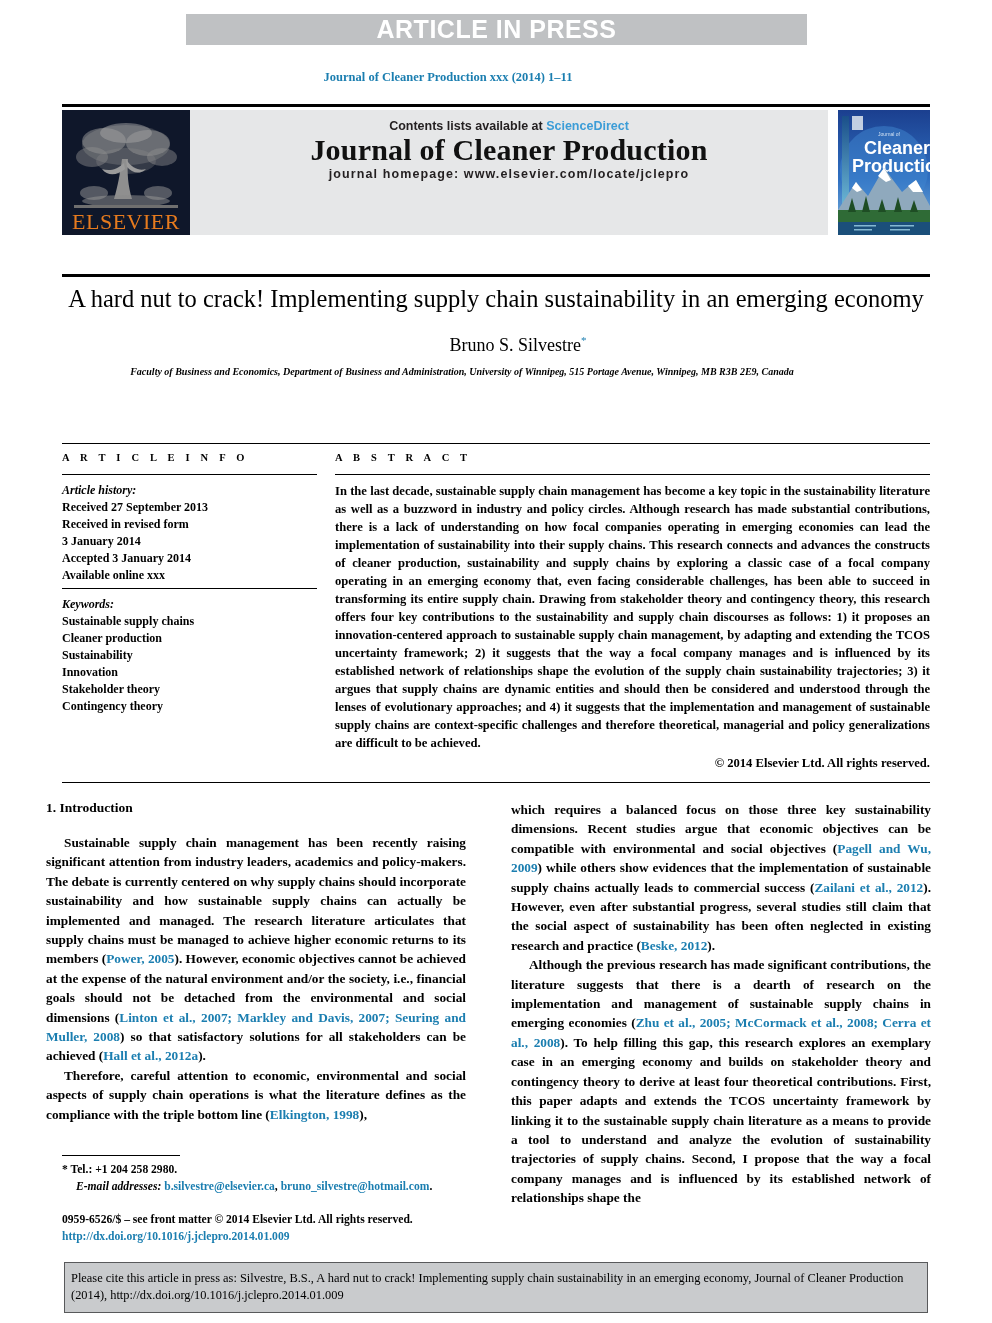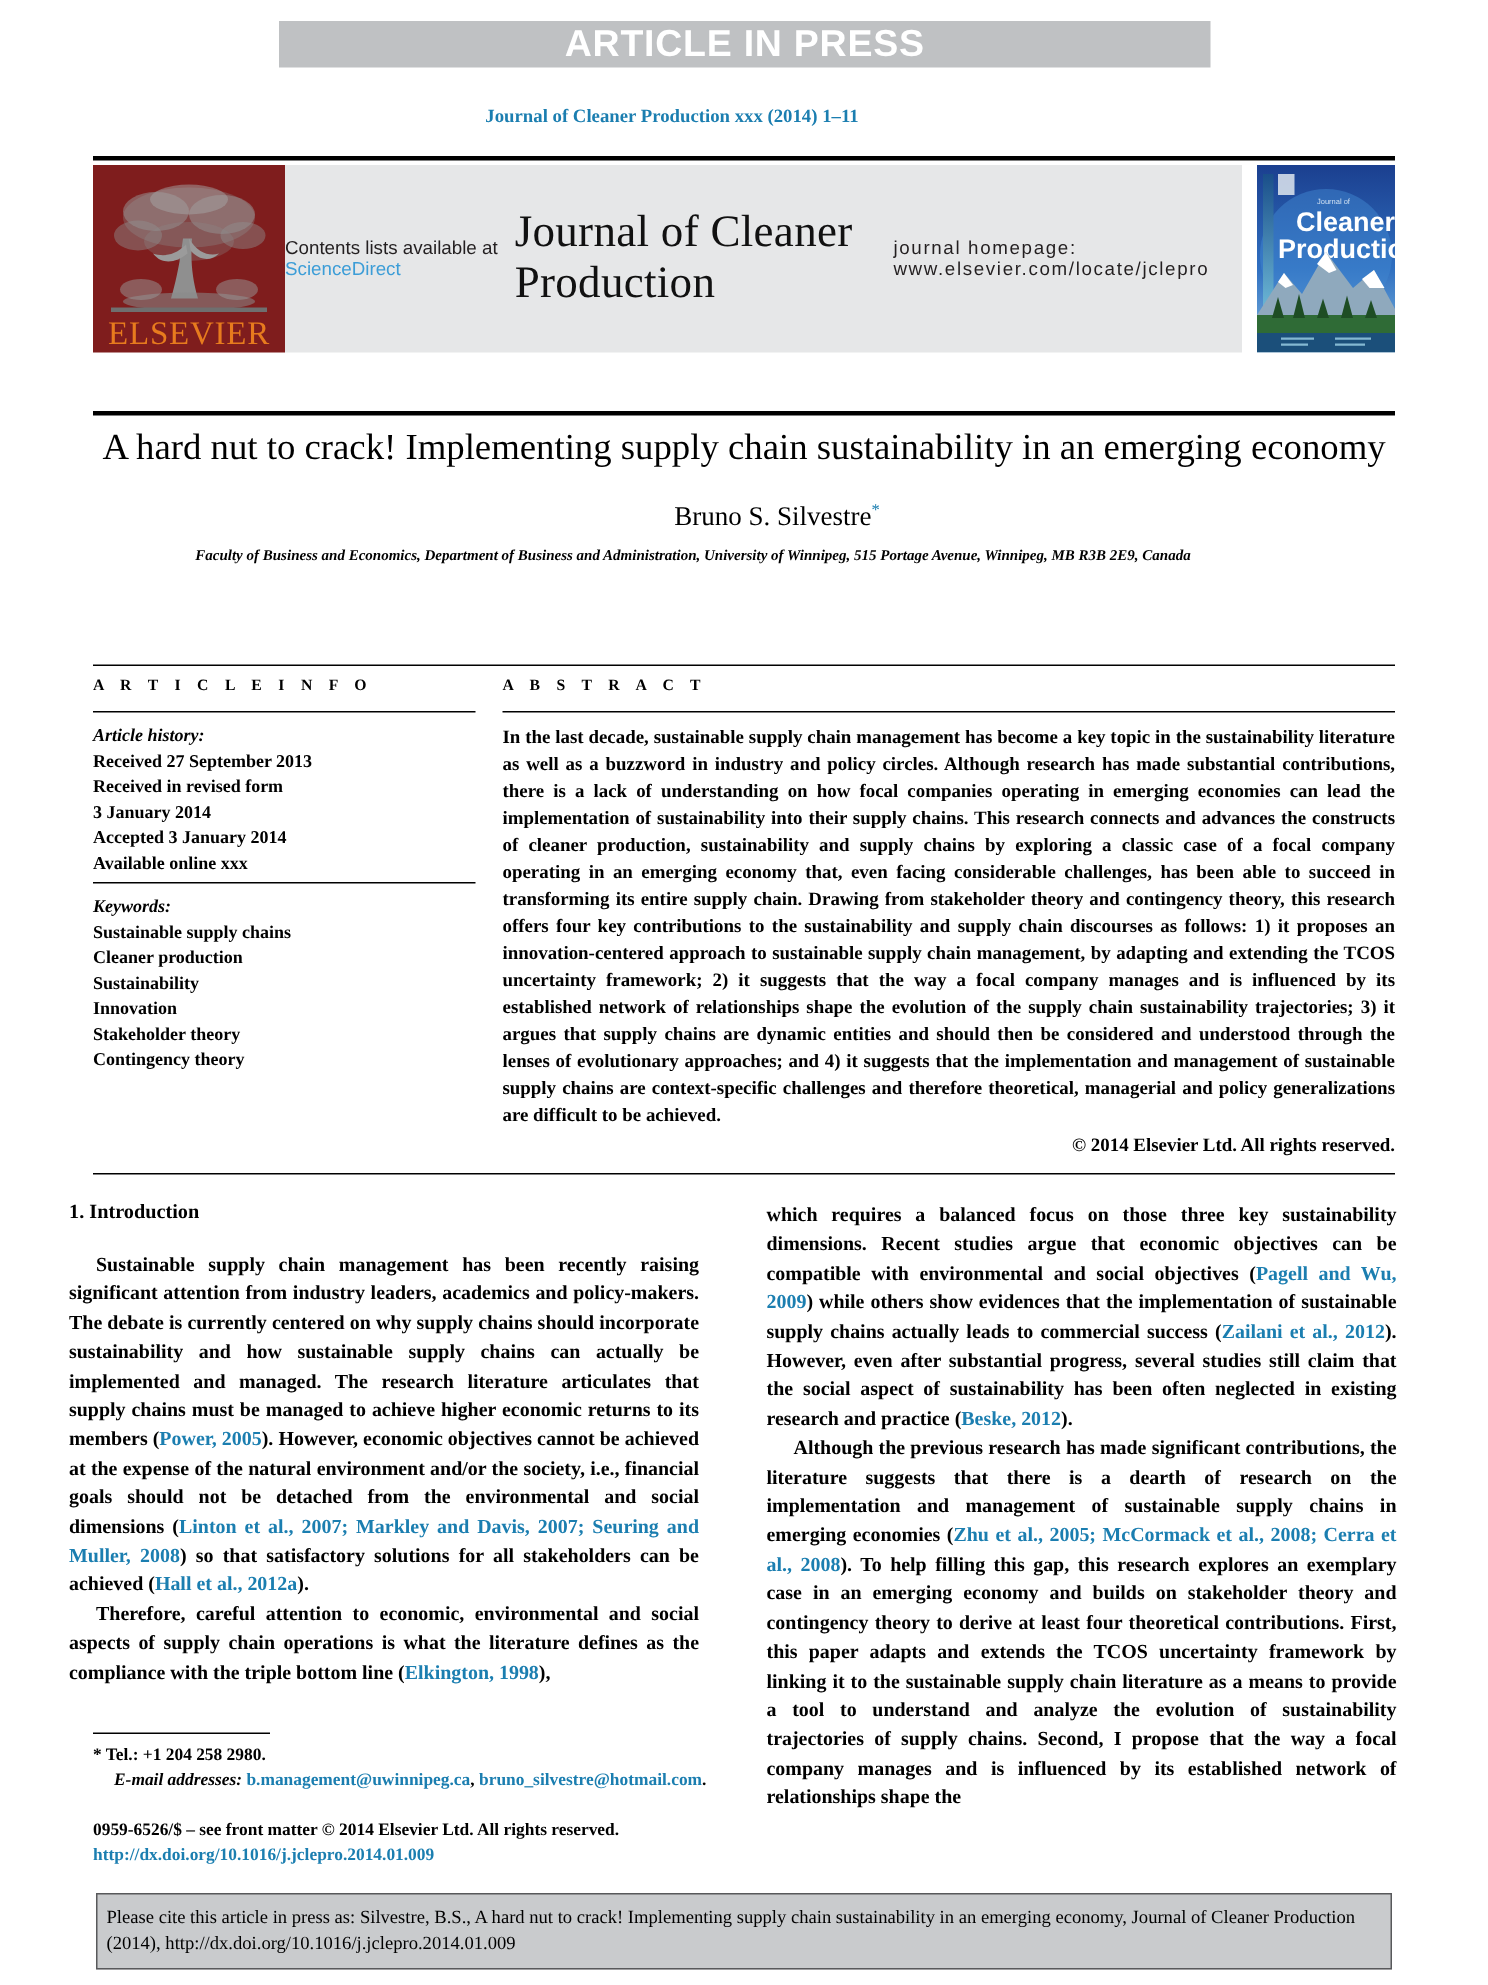--- a/index.html
+++ b/index.html
@@ -62,21 +62,21 @@
     position: absolute;
     left: 0; top: 3px;
     width: 868px; height: 125px;
     display: flex;
     align-items: stretch;
   }
   .elsevier-logo {
     width: 128px;
     flex: 0 0 128px;
     position: relative;
-    background: #7f1d1d;
+    background: #0f172a;
     display: flex;
     flex-direction: column;
     align-items: center;
     justify-content: flex-end;
     padding-bottom: 2px;
     box-sizing: border-box;
   }
   .elsevier-tree {
     width: 112px;
     height: 92px;
@@ -86,24 +86,25 @@
     font-family: "Liberation Serif", serif;
     font-size: 22px;
     letter-spacing: 0.5px;
     color: #e77b1e;
     line-height: 1;
   }
   .center-band {
     flex: 1 1 auto;
     background: #e6e7e8;
     display: flex;
-    flex-direction: row;
+    flex-direction: column;
     align-items: center;
     padding: 9px 0 10px 0;
     box-sizing: border-box;
+    font-weight: bold;
   }
   .contents-line {
     font-family: "Liberation Sans", sans-serif;
     font-size: 12.5px;
     color: #231f20;
   }
   .contents-line a {
     color: #3c9dd7;
     text-decoration: none;
   }
@@ -417,21 +418,21 @@
 </div>
 
 <div class="footnote">
   <div class="fn-rule"></div>
   <p class="fn-line">
     <span>*</span>
     <span>Tel.: +1 204 258 2980.</span>
   </p>
   <p class="fn-line" style="padding-left:14px;">
     <span class="ital">E-mail addresses:</span>
-    <a class="cite" href="#">b.management@uwinnipeg.ca</a><span>, </span><a class="cite" href="#">bruno_silvestre@hotmail.com</a><span>.</span>
+    <a class="cite" href="#">b.silvestre@elsevier.ca</a><span>, </span><a class="cite" href="#">bruno_silvestre@hotmail.com</a><span>.</span>
   </p>
 </div>
 
 <div class="issn-block">
   <div>0959-6526/$ – see front matter © 2014 Elsevier Ltd. All rights reserved.</div>
   <a class="cite" href="#">http://dx.doi.org/10.1016/j.jclepro.2014.01.009</a>
 </div>
 
 <div class="cite-box">
   <p class="cite-text">Please cite this article in press as: Silvestre, B.S., A hard nut to crack! Implementing supply chain sustainability in an emerging economy, Journal of Cleaner Production (2014), http://dx.doi.org/10.1016/j.jclepro.2014.01.009</p>

